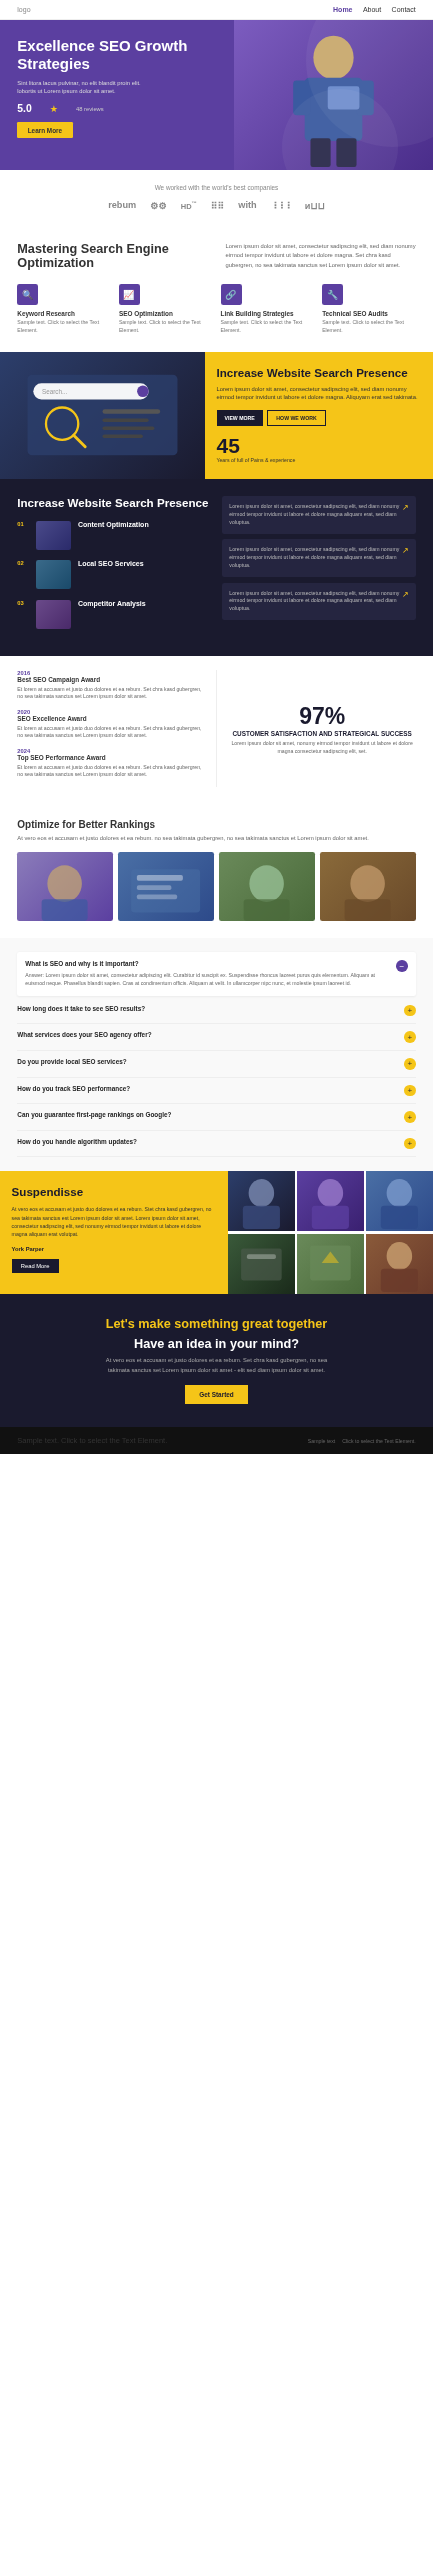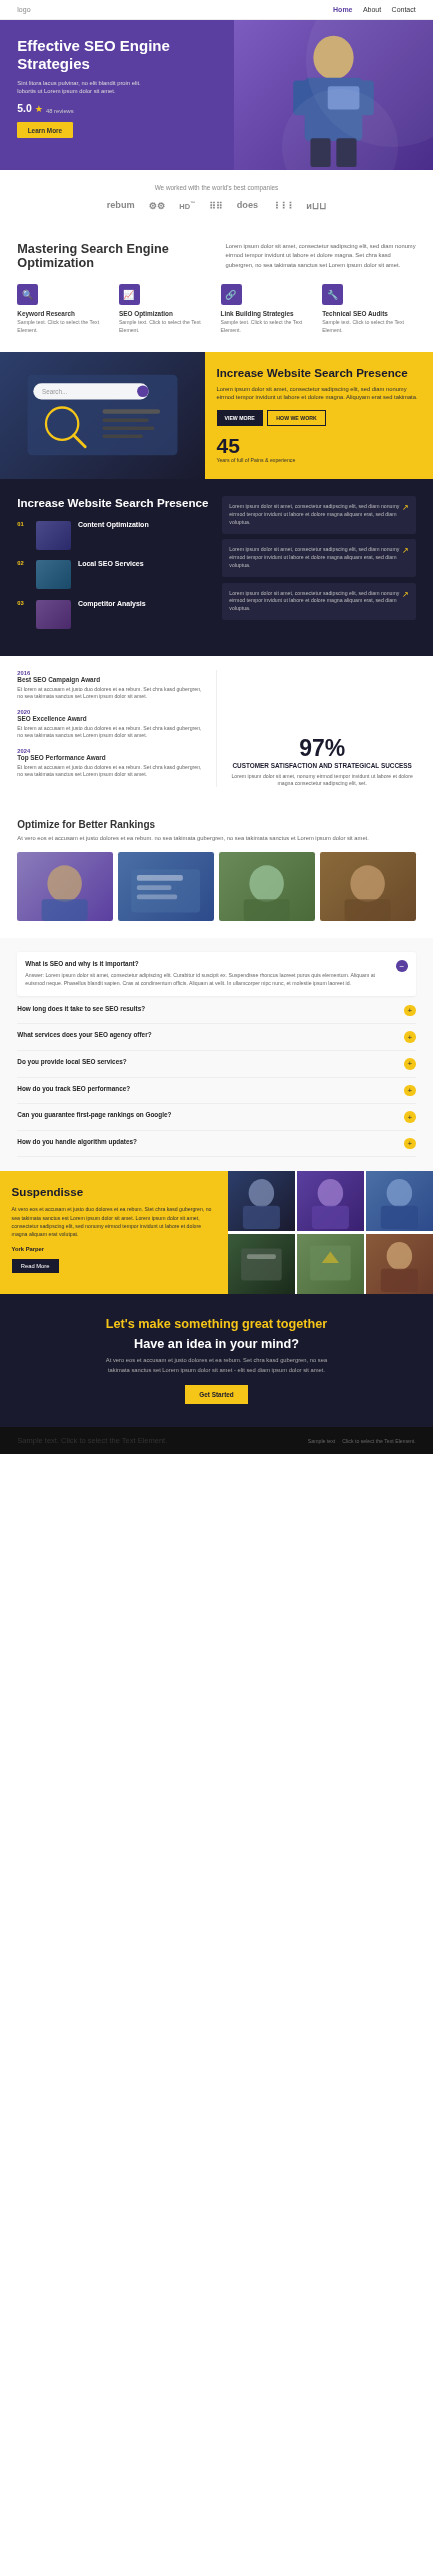--- a/index.html
+++ b/index.html
@@ -10,21 +10,21 @@
     .nav-logo { font-size: 7px; color: #888; }
     .nav-links { display: flex; gap: 10.4px; }
     .nav-links a { font-size: 7px; color: #333; text-decoration: none; cursor: pointer; }
     .nav-links a.active { color: #5b3fa0; font-weight: 600; }
 
     
     .hero { display: flex; background: #5b3fa0; min-height: 150px; position: relative; overflow: hidden; }
     .hero-left { flex: 1; padding: 17.3px 17.3px 17.3px 17.3px; color: #fff; z-index: 2; }
     .hero-left h1 { font-size: 15px; font-weight: 800; line-height: 1.2; margin-bottom: 5.8px; }
     .hero-left p { font-size: 5.8px; color: #ddd; margin-bottom: 7px; line-height: 1.5; }
-    .hero-rating { display: flex; align-items: flex-end; gap: 3px; margin-bottom: 8px; }
+    .hero-rating { display: flex; align-items: center; gap: 18px; margin-bottom: 8px; }
     .hero-rating .score { font-size: 10.4px; font-weight: 700; }
     .star { color: #f5c518; font-size: 9.2px; }
     .hero-rating .reviews { font-size: 5.8px; color: #ccc; }
     .hero-btn { background: #f5c518; color: #333; border: none; padding: 4.6px 10.4px; font-size: 6.4px; font-weight: 700; cursor: pointer; border-radius: 1.2px; }
     .hero-right { flex: 1; position: relative; }
     .hero-img-placeholder { width: 100%; height: 150px; background: linear-gradient(135deg, #7c5cbf 0%, #4a2d8a 100%); display: flex; align-items: center; justify-content: center; }
 
     
     .partners { padding: 14px 17.3px; text-align: center; }
     .partners-title { font-size: 6.4px; color: #888; margin-bottom: 9.2px; }
@@ -63,21 +63,21 @@
     .service-num { font-size: 5.8px; color: #f5c518; font-weight: 700; min-width: 11.6px; }
     .service-img { width: 35px; height: 29px; background: #333; border-radius: 2.3px; flex-shrink: 0; overflow: hidden; }
     .service-img-placeholder { width: 100%; height: 100%; background: linear-gradient(135deg, #4a4a6a, #2a2a4a); }
     .service-text h4 { font-size: 7px; font-weight: 700; color: #fff; margin-bottom: 2.3px; }
     .increase-list-right { flex: 1; }
     .service-detail { background: #252540; border-radius: 2.3px; padding: 7px; margin-bottom: 5.8px; }
     .service-detail p { font-size: 5.2px; color: #bbb; line-height: 1.5; }
     .service-detail-icon { float: right; color: #f5c518; font-size: 8px; }
 
     
-    .awards-section { display: flex; padding: 14px 17.3px; gap: 0; background: #fff; align-items: flex-end; }
+    .awards-section { display: flex; padding: 14px 17.3px; gap: 0; background: #fff; }
     .awards-left { flex: 1; border-right: 0.6px solid #eee; padding-right: 11.6px; }
     .awards-right { flex: 1; padding-left: 11.6px; display: flex; align-items: center; justify-content: center; flex-direction: column; }
     .award-item { margin-bottom: 9.2px; }
     .award-year { font-size: 5.8px; font-weight: 700; color: #5b3fa0; }
     .award-title { font-size: 6.4px; font-weight: 700; margin-bottom: 2.3px; }
     .award-desc { font-size: 5.2px; color: #666; line-height: 1.4; }
     .percent-big { font-size: 23px; font-weight: 900; color: #1a1a2e; }
     .percent-label { font-size: 6.4px; font-weight: 700; color: #1a1a2e; margin-bottom: 3.5px; }
     .percent-desc { font-size: 5.2px; color: #666; line-height: 1.4; text-align: center; }
 
@@ -141,21 +141,21 @@
     <a class="active">Home</a>
     <a>About</a>
     <a>Contact</a>
   </div>
 </nav>
 
 <section class="hero">
   <div class="hero-left">
     <div class="hero-deco"></div>
     <div class="hero-deco2"></div>
-    <h1>Effective SEO Engine Strategies</h1>
+    <h1>Excellence SEO Growth Strategies</h1>
     <p>Sint litora lacus pulvinar, no elit blandit proin elit.<br>lobortis ut Lorem ipsum dolor sit amet.</p>
     <div class="hero-rating">
       <span class="score">5.0</span>
       <span class="star">★</span>
       <span class="reviews">48 reviews</span>
     </div>
     <button class="hero-btn">Learn More</button>
   </div>
   <div class="hero-right">
     <div class="hero-img-placeholder">
@@ -172,21 +172,21 @@
   </div>
 </section>
 
 <section class="partners">
   <p class="partners-title">We worked with the world's best companies</p>
   <div class="partners-logos">
     <span class="partner-logo">rebum</span>
     <span class="partner-logo">⚙⚙</span>
     <span class="partner-logo" style="font-size:7.5px;">HD<span style="font-size:5.2px;vertical-align:super;">™</span></span>
     <span class="partner-logo">⠿⠿</span>
-    <span class="partner-logo">does</span>
+    <span class="partner-logo">with</span>
     <span class="partner-logo">⠸⠸⠸</span>
     <span class="partner-logo">ᴎ⊔⊔</span>
   </div>
 </section>
 
 <section class="mastering">
   <div class="mastering-top">
     <h2>Mastering Search Engine Optimization</h2>
     <p>Lorem ipsum dolor sit amet, consectetur sadipscing elit, sed diam nonumy eirmod tempor invidunt ut labore et dolore magna. Set chra kasd gubergren, no sea takimata sanctus set Lorem ipsum dolor sit amet.</p>
   </div>

